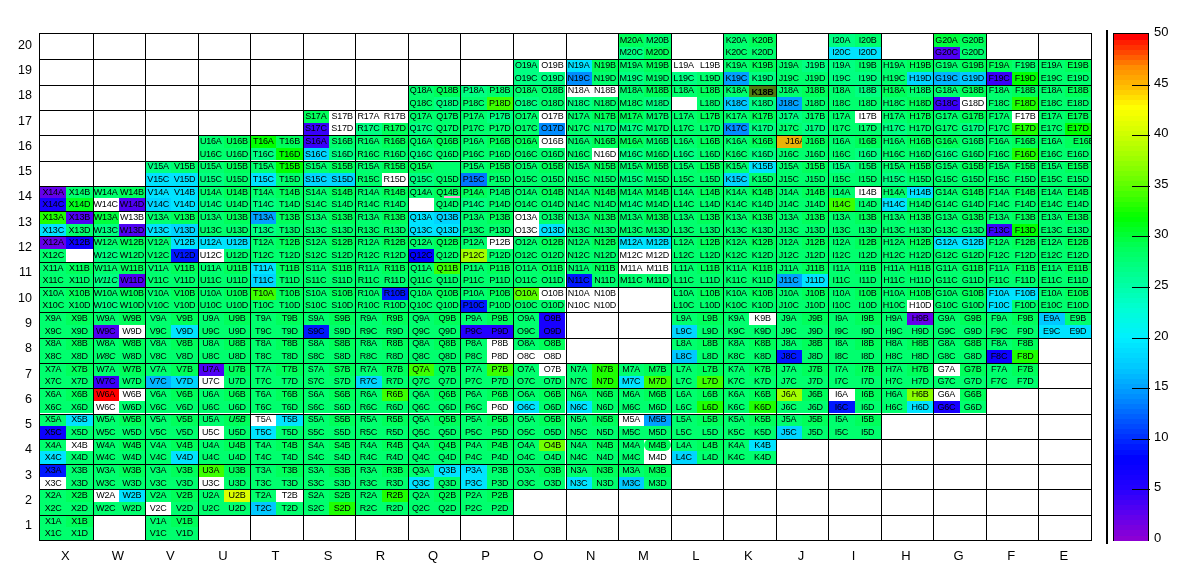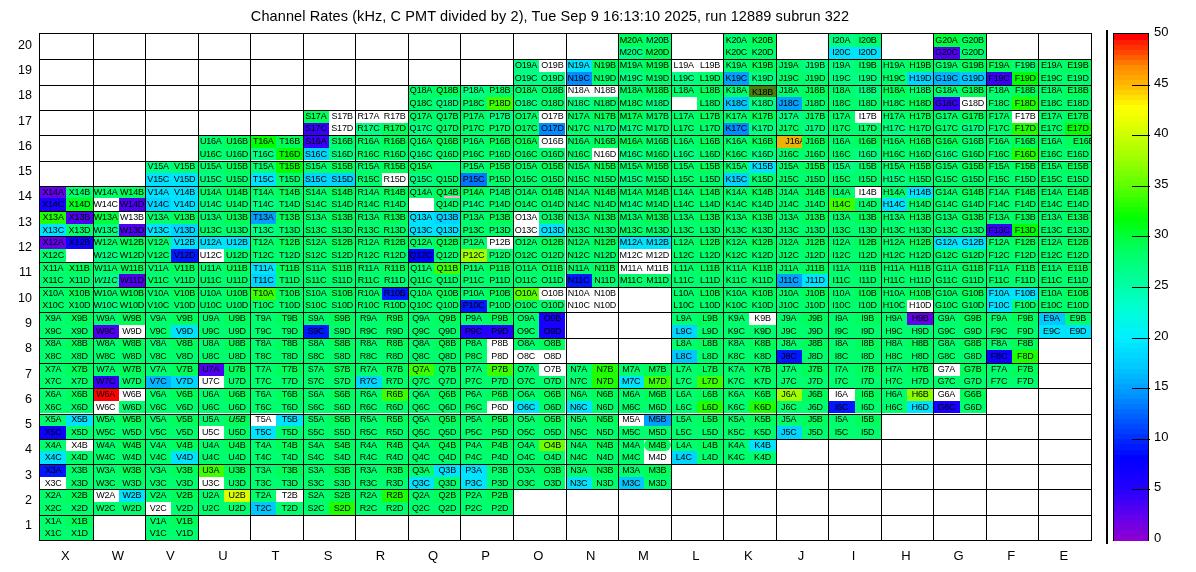--- a/index.html
+++ b/index.html
@@ -33,21 +33,20 @@
   .cband{position:absolute;left:0;right:0;}
   .ctick{position:absolute;left:18px;width:18px;height:1px;background:#000;}
   .clab{position:absolute;left:1154px;font-size:13px;}
   #cbleft{position:absolute;left:1106px;top:30px;width:2px;height:514px;background:#000;}
 </style>
 </head>
 <body>
 
 <div id="root">
 
-  <div id="title">Channel Rates (kHz, C PMT divided by 2), Tue Sep  9 16:13:10 2025, run 12889 subrun 322</div>
 
   <div id="plot">
       <div class="cell" style="left: 578.05px; top: 0px; width: 52.55px; height: 25.3px;">
         <div class="sub" style="left: 0px; top: 0px; width: 26.275px; height: 12.65px; background: rgb(0, 255, 90);">M20A</div>
         <div class="sub" style="left: 26.275px; top: 0px; width: 26.275px; height: 12.65px; background: rgb(0, 255, 110);">M20B</div>
         <div class="sub" style="left: 0px; top: 12.65px; width: 26.275px; height: 12.65px; background: rgb(0, 255, 130);">M20C</div>
         <div class="sub" style="left: 26.275px; top: 12.65px; width: 26.275px; height: 12.65px; background: rgb(0, 255, 90);">M20D</div>
       </div>
       <div class="cell" style="left: 683.15px; top: 0px; width: 52.55px; height: 25.3px;">
         <div class="sub" style="left: 0px; top: 0px; width: 26.275px; height: 12.65px; background: rgb(0, 255, 110);">K20A</div>
@@ -164,21 +163,21 @@
         <div class="sub" style="left: 26.275px; top: 12.65px; width: 26.275px; height: 12.65px; background: rgb(0, 255, 130);">M18D</div>
       </div>
       <div class="cell" style="left: 630.6px; top: 50.6px; width: 52.55px; height: 25.3px;">
         <div class="sub" style="left: 0px; top: 0px; width: 26.275px; height: 12.65px; background: rgb(0, 255, 110);">L18A</div>
         <div class="sub" style="left: 26.275px; top: 0px; width: 26.275px; height: 12.65px; background: rgb(0, 255, 90);">L18B</div>
         <div class="sub" style="left: 0px; top: 25px; width: 15px; height: 12.65px; background: rgb(0, 255, 130);">L18C</div>
         <div class="sub" style="left: 26.275px; top: 12.65px; width: 26.275px; height: 12.65px; background: rgb(0, 255, 110);">L18D</div>
       </div>
       <div class="cell" style="left: 683.15px; top: 50.6px; width: 52.55px; height: 25.3px;">
         <div class="sub" style="left: 0px; top: 0px; width: 26.275px; height: 12.65px; background: rgb(0, 255, 110);">K18A</div>
-        <div class="sub" style="left: 26.275px; top: 0px; width: 26.275px; height: 16px; background: #4d7c0f;">K18B</div>
+        <div class="sub" style="left: 26.275px; top: 0px; width: 26.275px; height: 16px; background: #4d7c0f; font-weight: bold;">K18B</div>
         <div class="sub" style="left: 0px; top: 12.65px; width: 26.275px; height: 12.65px; background: rgb(0, 200, 255);">K18C</div>
         <div class="sub" style="left: 26.275px; top: 12.65px; width: 26.275px; height: 12.65px; background: rgb(0, 255, 130);">K18D</div>
       </div>
       <div class="cell" style="left: 735.7px; top: 50.6px; width: 52.55px; height: 25.3px;">
         <div class="sub" style="left: 0px; top: 0px; width: 26.275px; height: 12.65px; background: rgb(0, 255, 110);">J18A</div>
         <div class="sub" style="left: 26.275px; top: 0px; width: 26.275px; height: 12.65px; background: rgb(0, 255, 90);">J18B</div>
         <div class="sub" style="left: 0px; top: 12.65px; width: 26.275px; height: 12.65px; background: rgb(0, 160, 255);">J18C</div>
         <div class="sub" style="left: 26.275px; top: 12.65px; width: 26.275px; height: 12.65px; background: rgb(0, 255, 110);">J18D</div>
       </div>
       <div class="cell" style="left: 788.25px; top: 50.6px; width: 52.55px; height: 25.3px;">
@@ -1215,21 +1214,21 @@
       </div>
       <div class="cell" style="left: 0px; top: 303.6px; width: 52.55px; height: 25.3px;">
         <div class="sub" style="left: 0px; top: 0px; width: 26.275px; height: 12.65px; background: rgb(0, 255, 110);">X8A</div>
         <div class="sub" style="left: 26.275px; top: 0px; width: 26.275px; height: 12.65px; background: rgb(0, 255, 90);">X8B</div>
         <div class="sub" style="left: 0px; top: 12.65px; width: 26.275px; height: 12.65px; background: rgb(0, 255, 110);">X8C</div>
         <div class="sub" style="left: 26.275px; top: 12.65px; width: 26.275px; height: 12.65px; background: rgb(0, 255, 110);">X8D</div>
       </div>
       <div class="cell" style="left: 52.55px; top: 303.6px; width: 52.55px; height: 25.3px;">
         <div class="sub" style="left: 0px; top: 0px; width: 26.275px; height: 12.65px; background: rgb(0, 255, 110);">W8A</div>
         <div class="sub" style="left: 26.275px; top: 0px; width: 26.275px; height: 12.65px; background: rgb(0, 255, 90);">W8B</div>
-        <div class="sub" style="left: 0px; top: 12.65px; width: 26.275px; height: 12.65px; background: rgb(0, 255, 110);">W8C</div>
+        <div class="sub" style="left: 0px; top: 12.65px; width: 26.275px; height: 12.65px; background: rgb(0, 255, 110); font-style: italic;">W8C</div>
         <div class="sub" style="left: 26.275px; top: 12.65px; width: 26.275px; height: 12.65px; background: rgb(0, 255, 110);">W8D</div>
       </div>
       <div class="cell" style="left: 105.1px; top: 303.6px; width: 52.55px; height: 25.3px;">
         <div class="sub" style="left: 0px; top: 0px; width: 26.275px; height: 12.65px; background: rgb(0, 255, 110);">V8A</div>
         <div class="sub" style="left: 26.275px; top: 0px; width: 26.275px; height: 12.65px; background: rgb(0, 255, 90);">V8B</div>
         <div class="sub" style="left: 0px; top: 12.65px; width: 26.275px; height: 12.65px; background: rgb(0, 255, 110);">V8C</div>
         <div class="sub" style="left: 26.275px; top: 12.65px; width: 26.275px; height: 12.65px; background: rgb(0, 255, 110);">V8D</div>
       </div>
       <div class="cell" style="left: 157.65px; top: 303.6px; width: 52.55px; height: 25.3px;">
         <div class="sub" style="left: 0px; top: 0px; width: 26.275px; height: 12.65px; background: rgb(0, 255, 110);">U8A</div>

